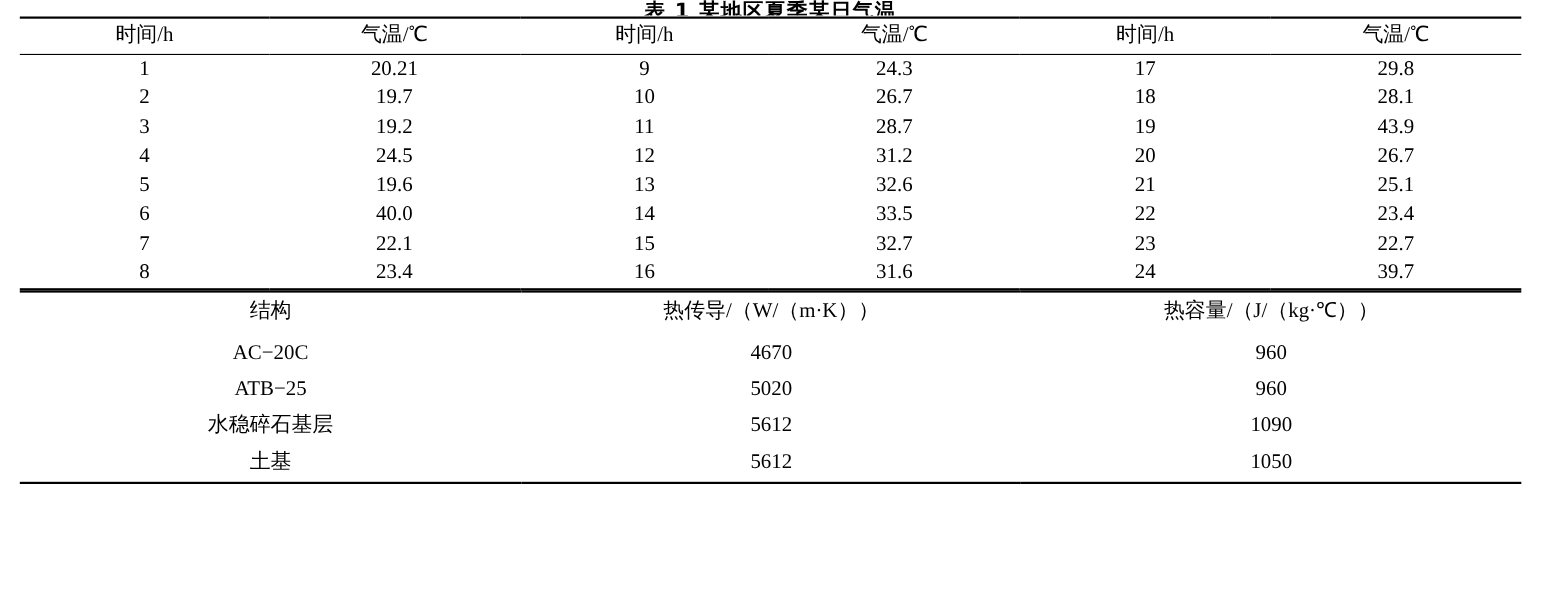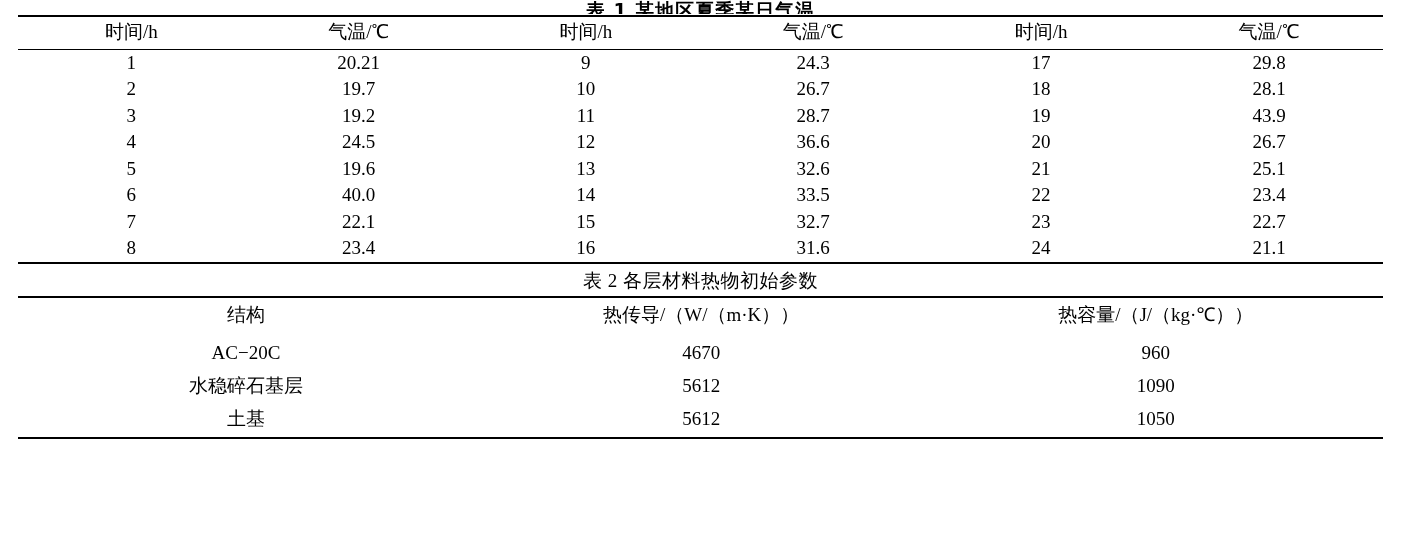--- a/index.html
+++ b/index.html
@@ -139,21 +139,21 @@
         <td>19.2</td>
         <td>11</td>
         <td>28.7</td>
         <td>19</td>
         <td>43.9</td>
       </tr>
       <tr>
         <td>4</td>
         <td>24.5</td>
         <td>12</td>
-        <td>36.6</td>
+        <td>31.2</td>
         <td>20</td>
         <td>26.7</td>
       </tr>
       <tr>
         <td>5</td>
         <td>19.6</td>
         <td>13</td>
         <td>32.6</td>
         <td>21</td>
         <td>25.1</td>
@@ -173,26 +173,25 @@
         <td>32.7</td>
         <td>23</td>
         <td>22.7</td>
       </tr>
       <tr class="rule-bot">
         <td>8</td>
         <td>23.4</td>
         <td>16</td>
         <td>31.6</td>
         <td>24</td>
-        <td>21.1</td>
+        <td>39.7</td>
       </tr>
     </tbody>
   </table>
 
-  <div class="t2-title">表 2   各层材料热物初始参数</div>
 
   <table class="tbl2">
     <colgroup>
       <col style="width:33.4%">
         <col style="width:33.3%">
         <col style="width:33.3%">
     </colgroup>
     <thead>
       <tr class="rule-top">
         <th class="nowrap">结构</th>
@@ -200,20 +199,25 @@
         <th class="nowrap">热容量/（J/（kg·℃））</th>
       </tr>
     </thead>
     <tbody>
       <tr>
         <td>AC−20C</td>
         <td>4670</td>
         <td>960</td>
       </tr>
       <tr>
+        <td>ATB−25</td>
+        <td>5020</td>
+        <td>960</td>
+      </tr>
+      <tr>
         <td>水稳碎石基层</td>
         <td>5612</td>
         <td>1090</td>
       </tr>
       <tr class="rule-bot">
         <td>土基</td>
         <td>5612</td>
         <td>1050</td>
       </tr>
     </tbody>

